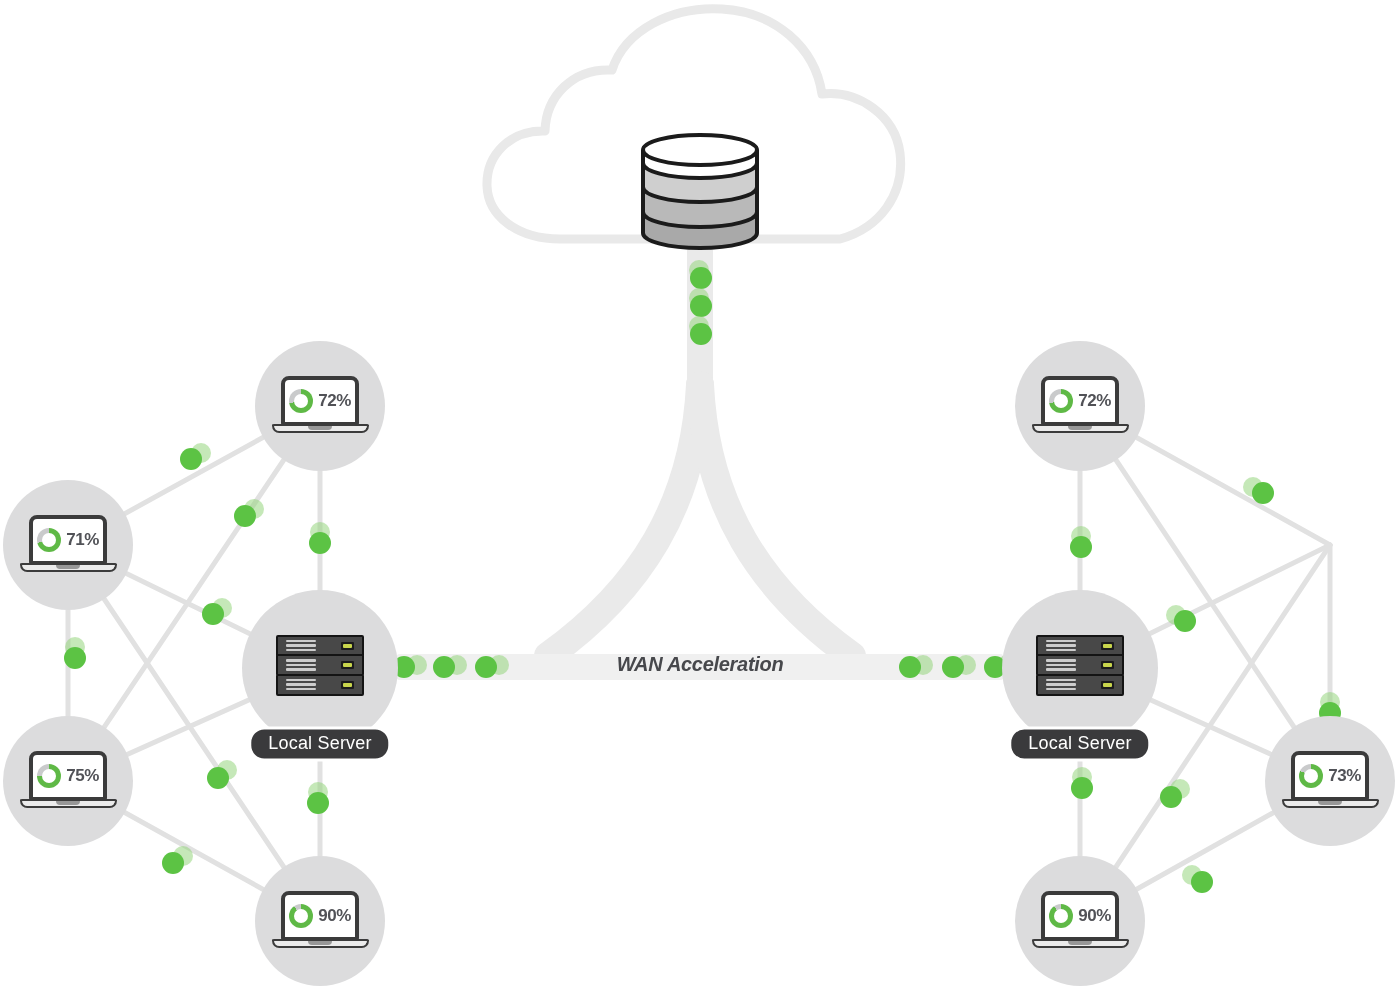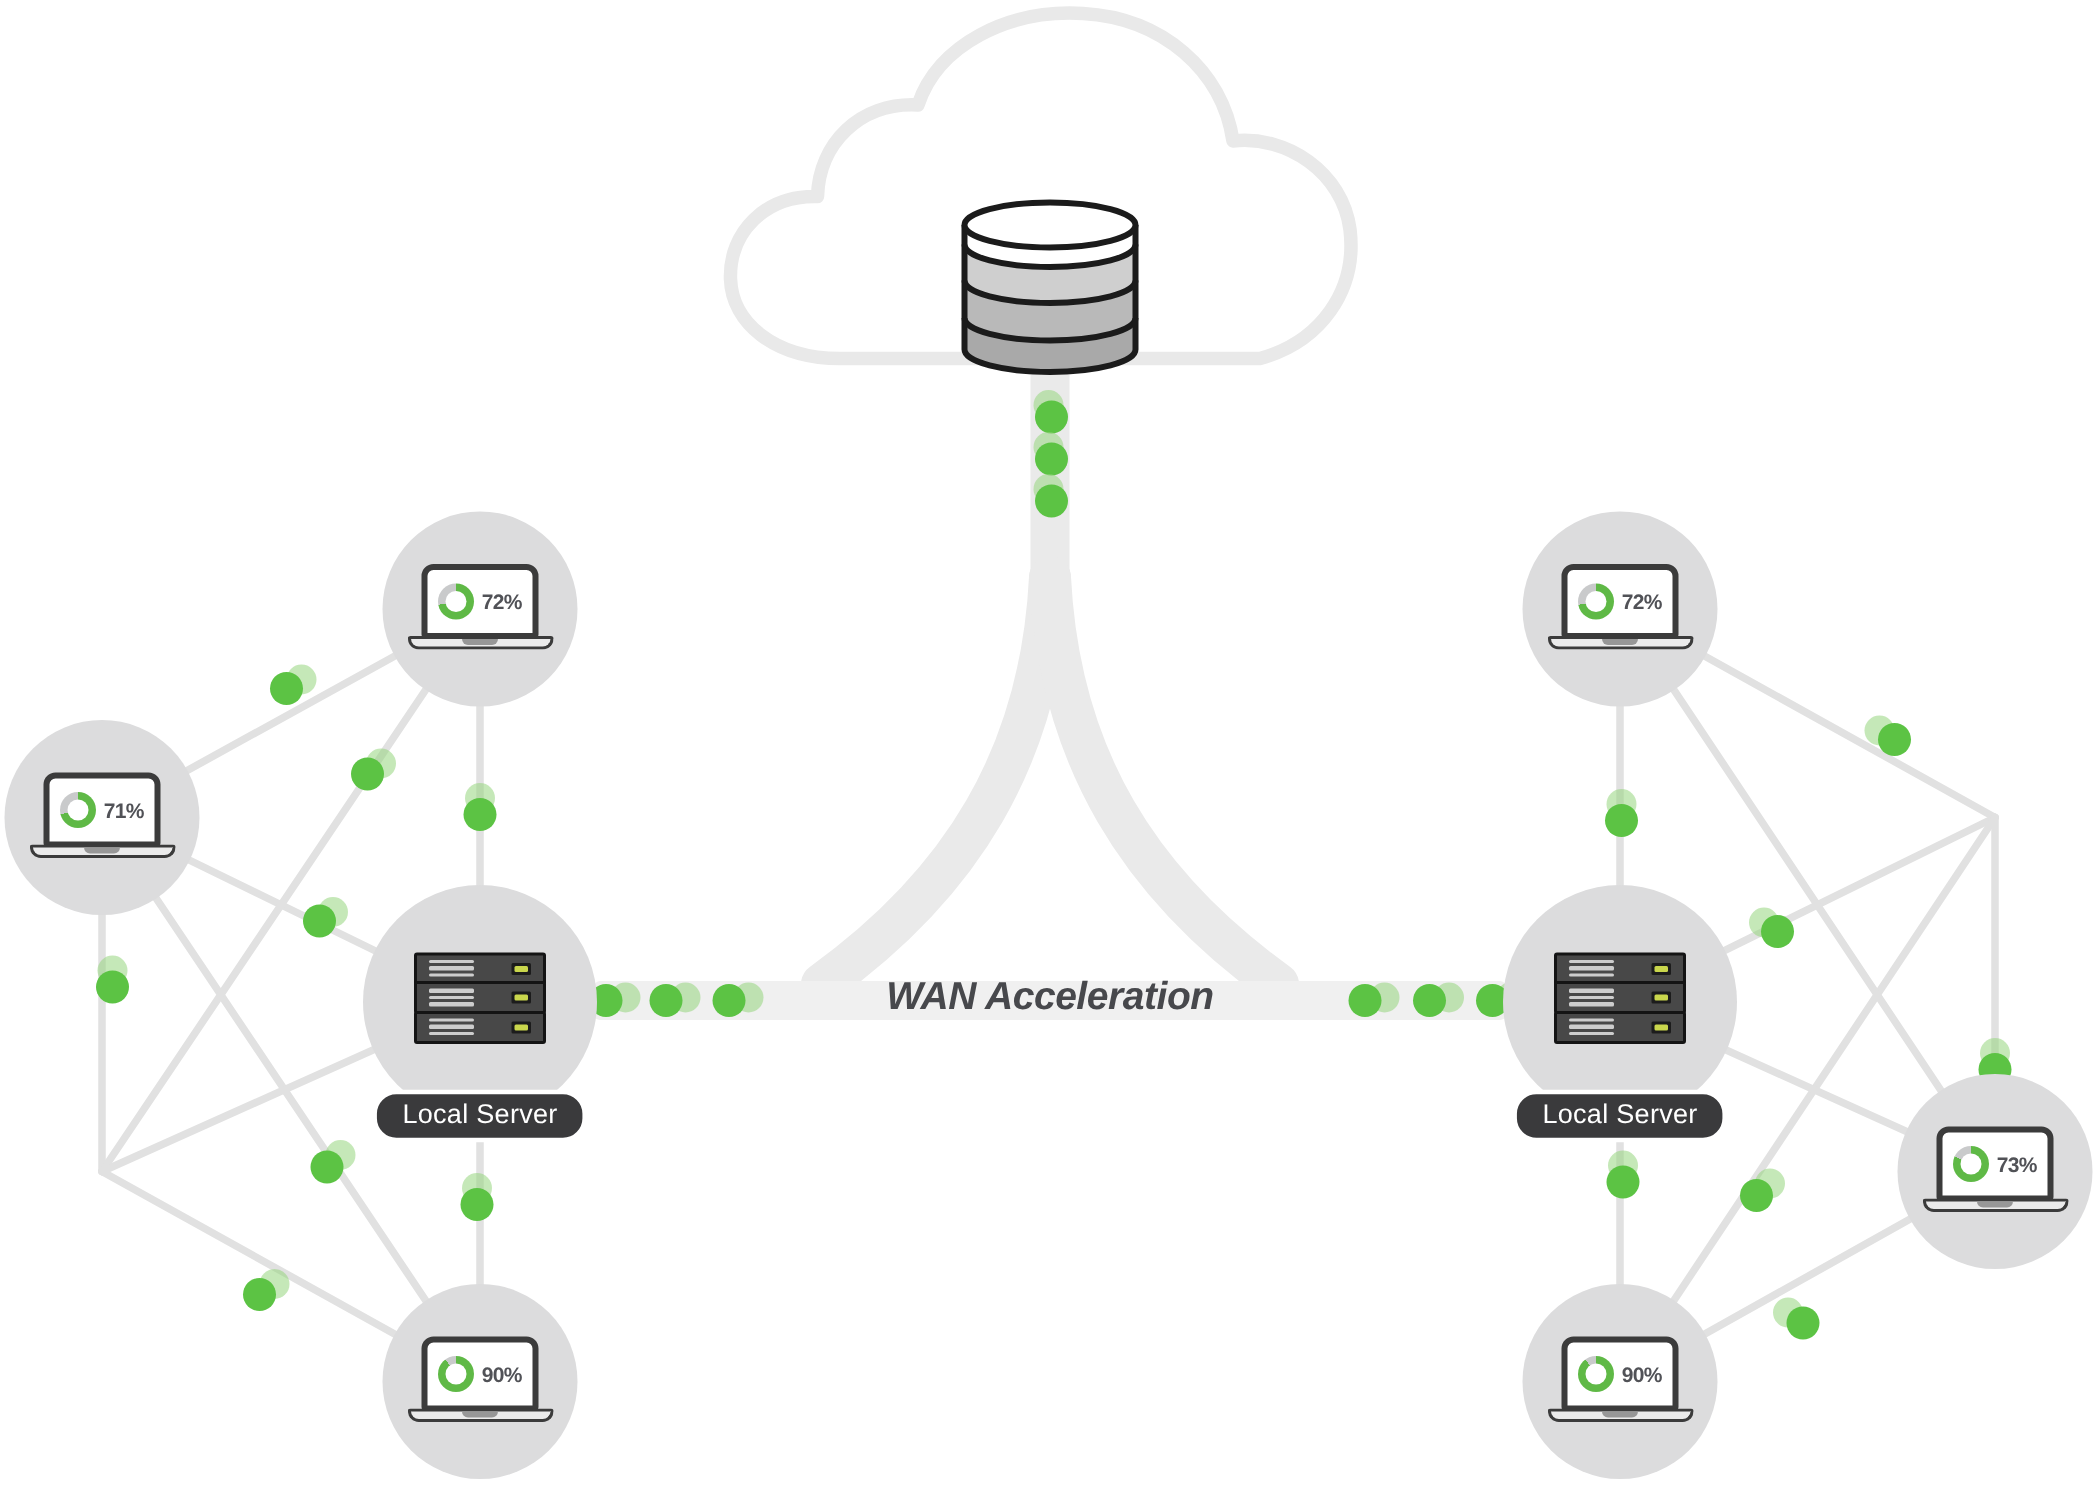--- a/index.html
+++ b/index.html
@@ -36,39 +36,39 @@
         border-radius:50%;display:flex;flex-direction:column;align-items:center;justify-content:center}
   .laptop-node{width:130px;height:130px}
   .server-node{width:156px;height:156px}
 
   .laptop{display:flex;flex-direction:column;align-items:center;margin-top:-4px}
   .screen{width:78px;height:50px;background:#fff;border:4px solid var(--device-dark);
           border-radius:8px 8px 3px 3px;display:flex;align-items:center;justify-content:center;gap:5px}
   .ring{width:24px;height:24px;border-radius:50%;position:relative;flex:none;
         background:conic-gradient(var(--ring-green) 0 75%, var(--ring-track) 0)}
   .ring::after{content:"";position:absolute;inset:5px;background:#fff;border-radius:50%}
-  .pct{font-size:14px;font-weight:700;color:var(--text-dark);letter-spacing:-.5px}
+  .pct{font-size:17px;font-weight:700;color:var(--text-dark);letter-spacing:-.5px}
   .base{width:97px;height:9px;background:#ebebeb;border:2.5px solid var(--device-dark);
         border-radius:2px 2px 8px 8px;margin-top:-2px;display:flex;justify-content:center;overflow:hidden}
   .notch{width:24px;height:4px;background:#979797;border-radius:0 0 4px 4px;display:block}
 
   .rack{display:flex;flex-direction:column;margin-top:-6px}
   .unit{width:88px;height:22px;background:#484848;border:2.5px solid #141414;border-radius:2px;
         margin-top:-2.5px;display:flex;align-items:center;justify-content:space-between;padding:0 8px}
   .unit:first-child{margin-top:0}
   .slats{display:flex;flex-direction:column;gap:2px}
   .slats i{display:block;width:30px;height:2.5px;background:#cdcdcd;border-radius:1px}
   .led{width:13px;height:8px;background:#1c1c1c;border-radius:1px;position:relative}
   .led::after{content:"";position:absolute;inset:2px;background:var(--led-green);border-radius:1px}
 
   .pill{position:absolute;transform:translate(-50%,-50%);background:var(--label-dark);color:#ffffff;
         font-size:18px;font-weight:400;padding:3px 17px 5px;border-radius:16px;border:3px solid #ffffff;
         white-space:nowrap;z-index:6;letter-spacing:.2px}
   .wan-label{position:absolute;left:700px;top:664px;transform:translate(-50%,-50%);
-        font-size:26px;font-weight:700;font-style:italic;color:#47484c;letter-spacing:-.3px;
+        font-size:20px;font-weight:700;font-style:italic;color:#47484c;letter-spacing:-.3px;
         white-space:nowrap;z-index:5}
 </style>
 </head>
 <body>
 
 <div class="stage">
 
   <svg class="layer" viewBox="0 0 1400 992">
 
     <path class="cloud" d="M 560 239 C 516 239 488 215 487 186 C 486 155 510 130 545 131
@@ -193,20 +193,31 @@
       <div class="screen">
         <span class="ring" style="background: conic-gradient(var(--ring-green) 255.6deg, var(--ring-track) 0deg);"></span>
         <span class="pct">71%</span>
       </div>
       <div class="base">
           <span class="notch"></span>
         </div>
     </div>
   </div>
 
+  <div class="node laptop-node" style="left:68px;top:781px">
+    <div class="laptop">
+      <div class="screen">
+        <span class="ring" style="background: conic-gradient(var(--ring-green) 270deg, var(--ring-track) 0deg);"></span>
+        <span class="pct">75%</span>
+      </div>
+      <div class="base">
+          <span class="notch"></span>
+        </div>
+    </div>
+  </div>
 
   <div class="node laptop-node" style="left:320px;top:921px">
     <div class="laptop">
       <div class="screen">
         <span class="ring" style="background: conic-gradient(var(--ring-green) 324deg, var(--ring-track) 0deg);"></span>
         <span class="pct">90%</span>
       </div>
       <div class="base">
           <span class="notch"></span>
         </div>

